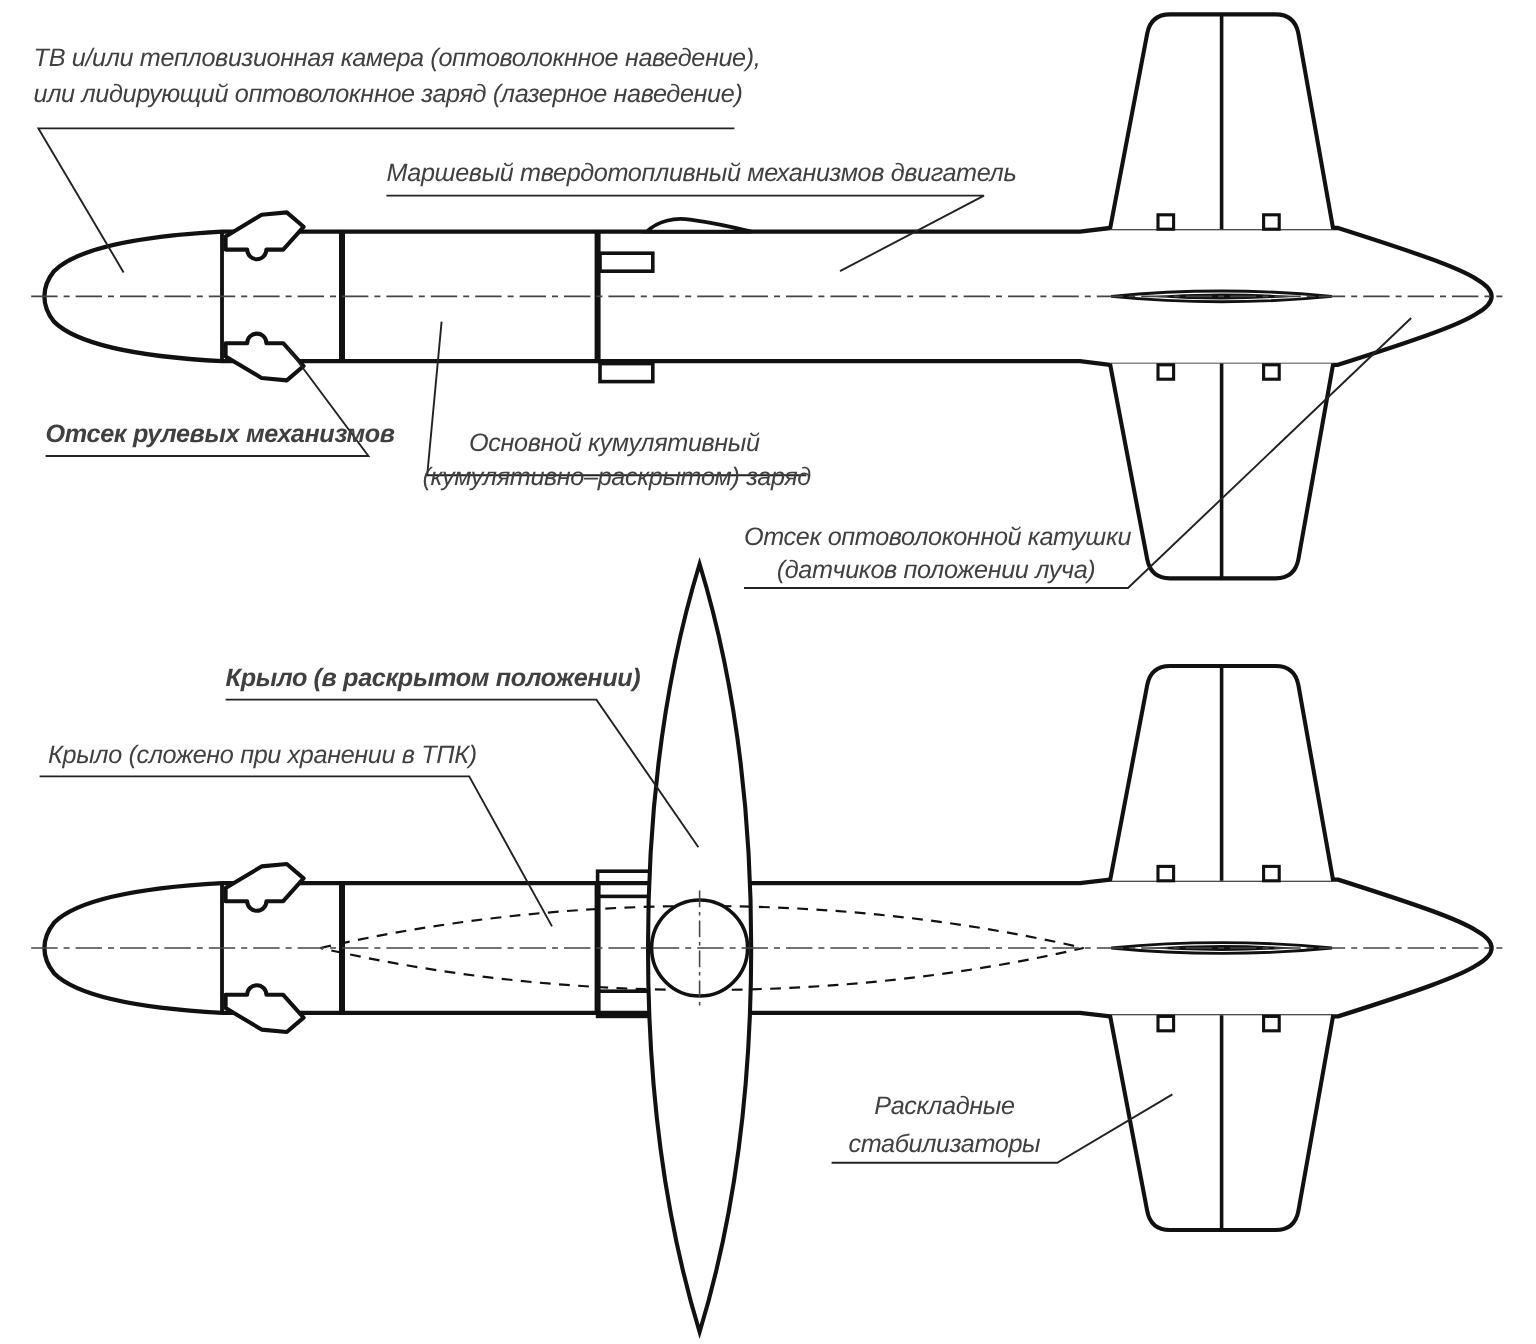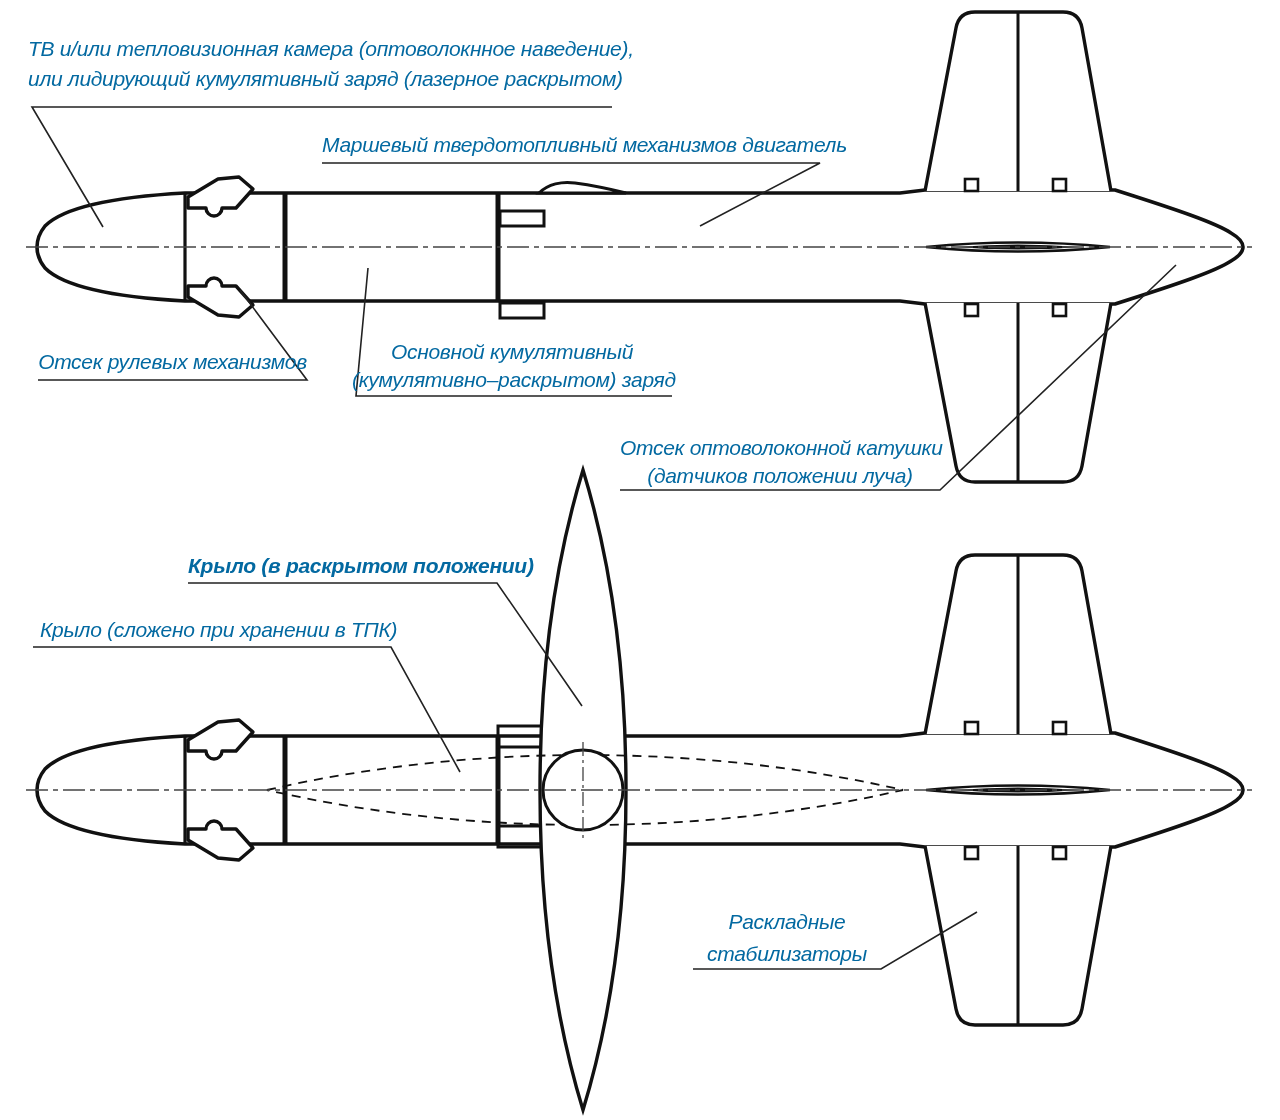--- a/index.html
+++ b/index.html
@@ -6,21 +6,21 @@
   .stage{
     position:relative;
     width:1280px;height:1120px;
     background:#ffffff;
     font-family:"Liberation Sans","DejaVu Sans",sans-serif;
     overflow:hidden;
   }
   svg.drawing{position:absolute;left:0;top:0;}
   .lbl{
     position:absolute;
-    color:#0369a1;
+    color:#404040;
     font-style:italic;
     font-size:21px;
     line-height:30px;
     text-align:center;
     letter-spacing:-0.3px;
     white-space:nowrap;
   }
   .lbl .ln{display:block;}
 </style>
 </head>
@@ -114,32 +114,32 @@
       <polyline points="672,396 356,396 368,268"></polyline>
       <polyline points="620,490 940,490 1176,265"></polyline>
       <polyline points="188,583 497,583 582,706"></polyline>
       <polyline points="33,647 391,647 460,772"></polyline>
       <polyline points="693,969 881,969 977,912"></polyline>
     </g>
   </svg>
 
   <div class="lbl" style="left:28px;top:34px;width:584px;">
     <span class="ln">ТВ и/или тепловизионная камера (оптоволокнное наведение),</span>
-    <span class="ln">или лидирующий кумулятивный заряд (лазерное раскрытом)</span>
+    <span class="ln">или лидирующий оптоволокнное заряд (лазерное наведение)</span>
   </div>
 
   <div class="lbl" style="left:322px;top:130px;width:498px;">
     <span class="ln">Маршевый твердотопливный механизмов двигатель</span>
   </div>
 
-  <div class="lbl" style="left:38px;top:347px;width:269px;">
+  <div class="lbl" style="left:38px;top:347px;width:269px;font-weight:bold;">
     <span class="ln">Отсек рулевых механизмов</span>
   </div>
 
-  <div class="lbl" style="left:352px;top:338px;width:320px;line-height:28px;">
+  <div class="lbl" style="left:352px;top:356px;width:320px;line-height:28px;">
     <span class="ln">Основной кумулятивный</span>
     <span class="ln">(кумулятивно–раскрытом) заряд</span>
   </div>
 
   <div class="lbl" style="left:620px;top:434px;width:320px;line-height:28px;font-style:italic;">
     <span class="ln">Отсек оптоволоконной катушки</span>
     <span class="ln">(датчиков положении луча)</span>
   </div>
 
   <div class="lbl" style="left:188px;top:551px;width:308px;font-weight:bold;">

